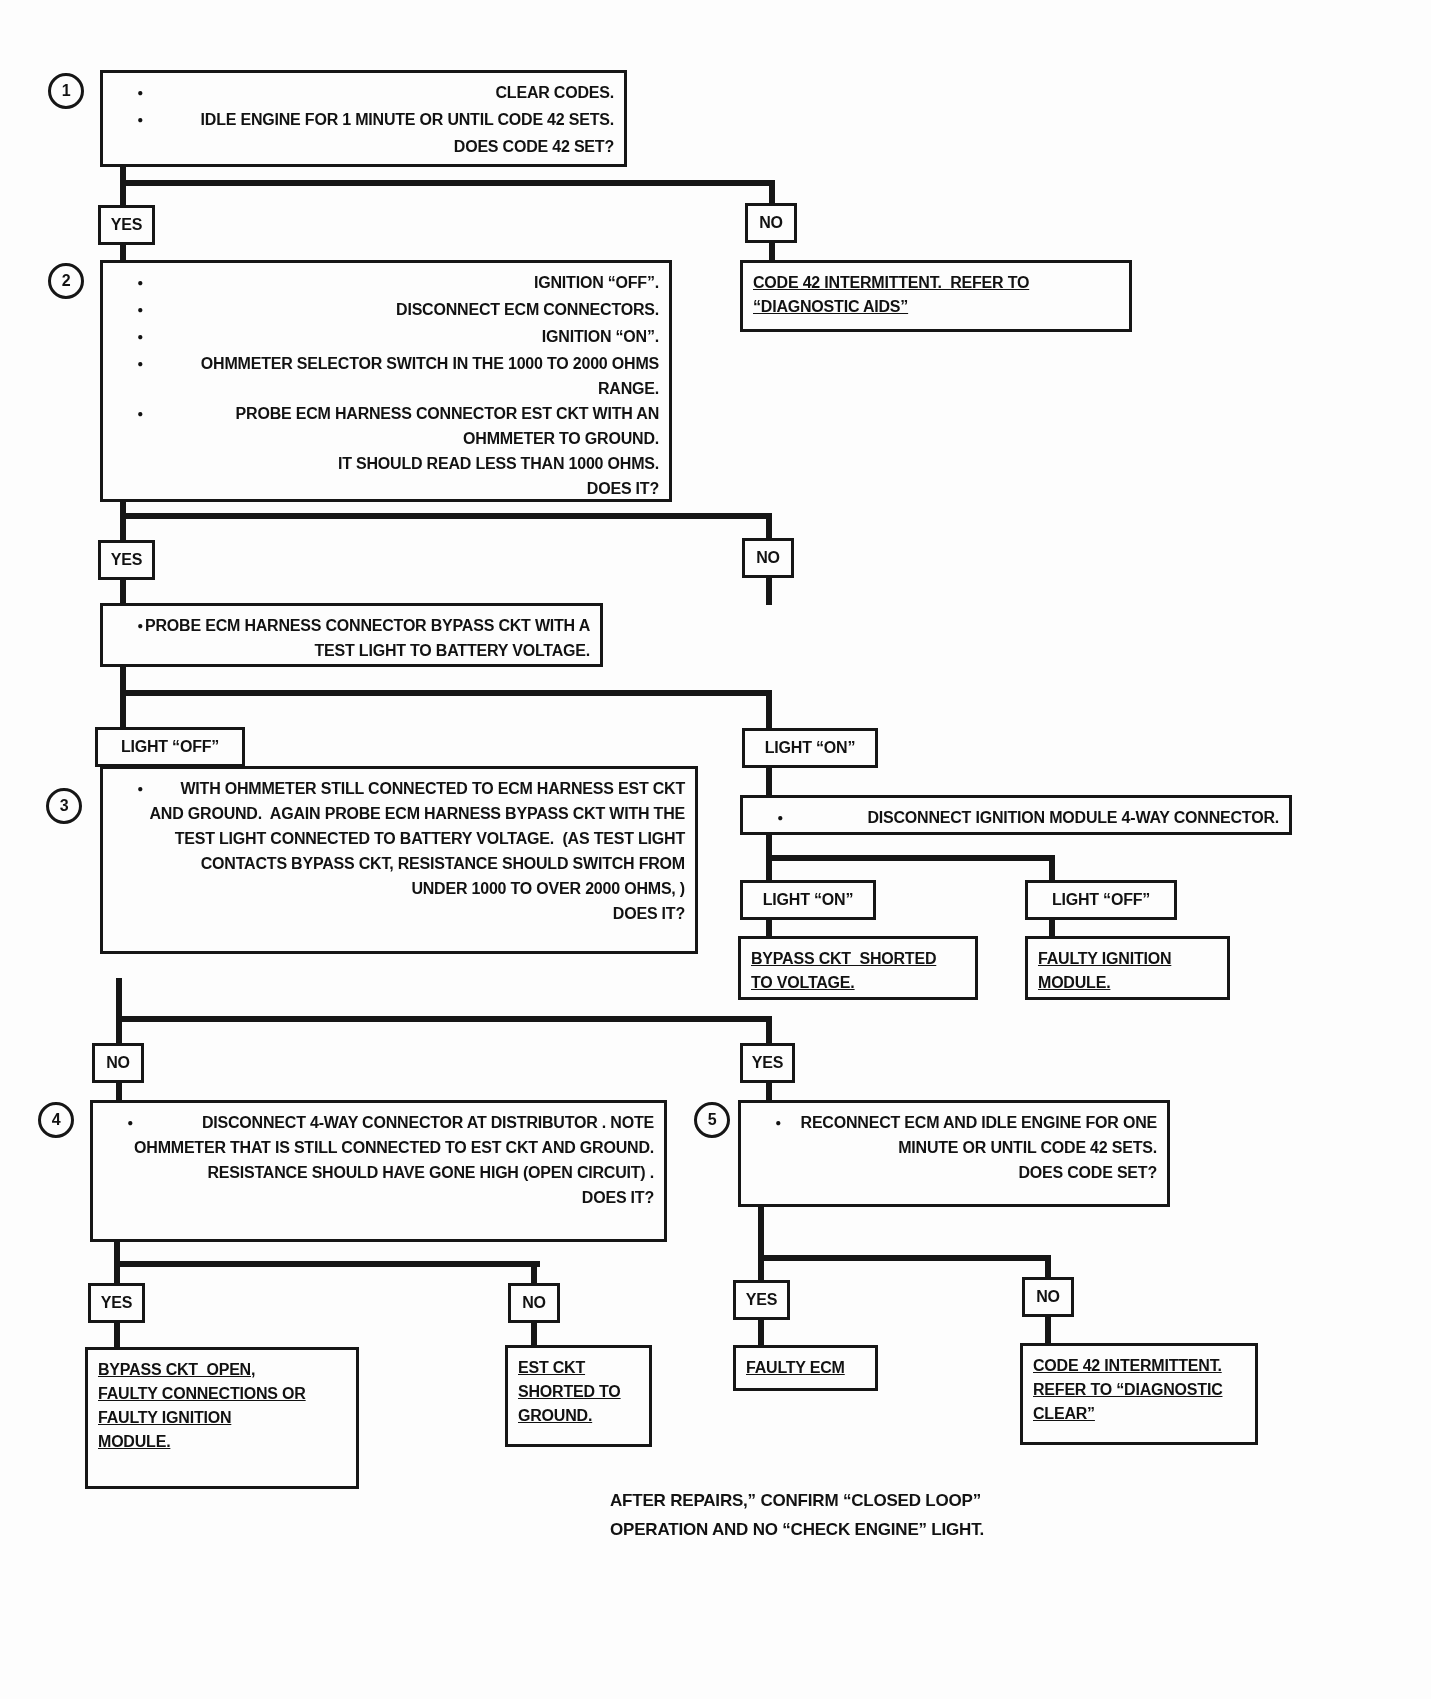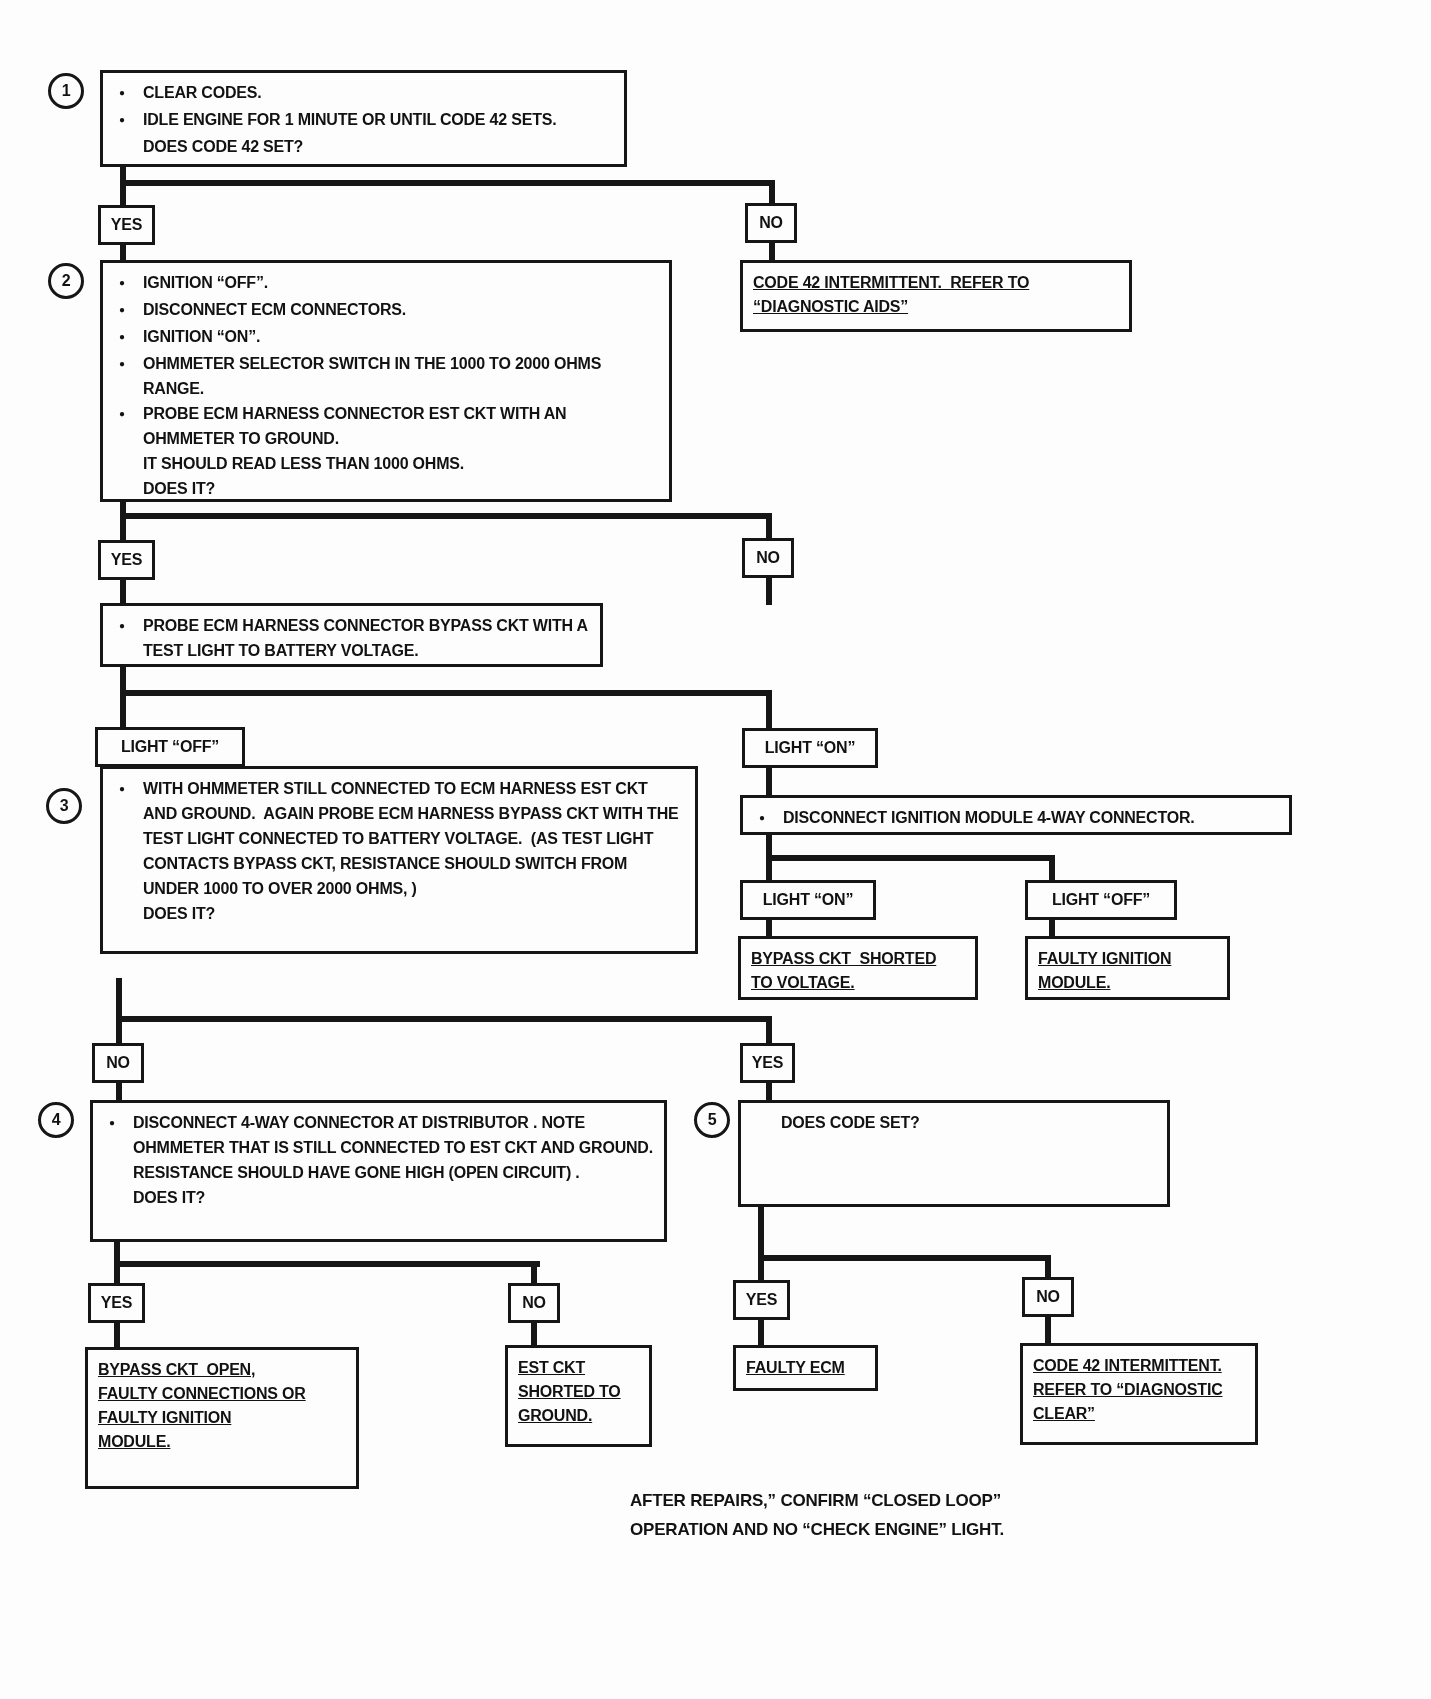--- a/index.html
+++ b/index.html
@@ -14,21 +14,21 @@
     letter-spacing:-0.2px;
   }
   .ln { position:absolute; background:#161616; }
   .box {
     position:absolute;
     border:3px solid #161616;
     background:#fdfdfd;
     padding:7px 10px 5px 12px;
     font-size:16px; line-height:25px;
   }
-  .brow { display:flex; }
+  .brow { display:flex;text-align:right; }
   .bdot { flex:0 0 28px; padding-left:4px; }
   .bdot::before { content:"●"; font-size:10px; position:relative; top:-2px; }
   .bdot.empty::before { content:""; }
   .btxt { flex:1; white-space:pre-wrap; }
   .label {
     position:absolute;
     border:3px solid #161616;
     background:#fdfdfd;
     height:40px; line-height:34px;
     text-align:center;
@@ -215,20 +215,24 @@
         <span class="btxt">DISCONNECT 4-WAY CONNECTOR AT DISTRIBUTOR . NOTE OHMMETER THAT IS STILL CONNECTED TO EST CKT AND GROUND. RESISTANCE SHOULD HAVE GONE HIGH (OPEN CIRCUIT) .</span>
       </div>
     <div class="brow">
         <span class="bdot empty"></span>
         <span class="btxt">DOES IT?</span>
       </div>
   </div>
 
   <div class="box" style="left:738px;top:1100px;width:432px;height:107px">
     <div class="brow">
+        <span class="bdot"></span>
+        <span class="btxt">RECONNECT ECM AND IDLE ENGINE FOR ONE MINUTE OR UNTIL CODE 42 SETS.</span>
+      </div>
+    <div class="brow">
         <span class="bdot empty"></span>
         <span class="btxt">DOES CODE SET?</span>
       </div>
   </div>
 
   <div class="label" style="left:88px;top:1283px;width:57px"><span>YES</span></div>
   <div class="label" style="left:508px;top:1283px;width:52px"><span>NO</span></div>
   <div class="label" style="left:733px;top:1280px;width:57px"><span>YES</span></div>
   <div class="label" style="left:1022px;top:1277px;width:52px"><span>NO</span></div>
 
@@ -248,18 +252,18 @@
   <div class="result" style="left:733px;top:1345px;width:145px;height:46px">
     <div>FAULTY ECM</div>
   </div>
 
   <div class="result" style="left:1020px;top:1343px;width:238px;height:102px">
     <div>CODE 42 INTERMITTENT.</div>
     <div>REFER TO “DIAGNOSTIC</div>
     <div>CLEAR”</div>
   </div>
 
-  <div class="footer" style="left:630px;top:1486px">
+  <div class="footer" style="left:610px;top:1486px">
     <div>AFTER REPAIRS,” CONFIRM “CLOSED LOOP”</div>
     <div>OPERATION AND NO “CHECK ENGINE” LIGHT.</div>
   </div>
 
 </div>
 
 </body></html>

